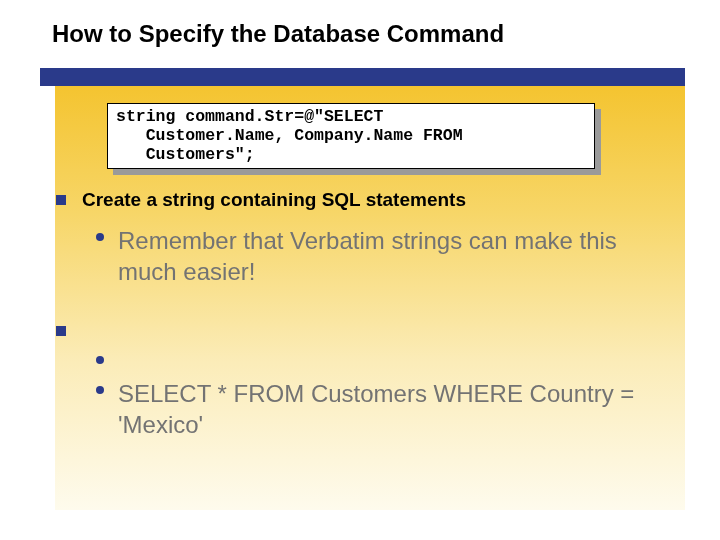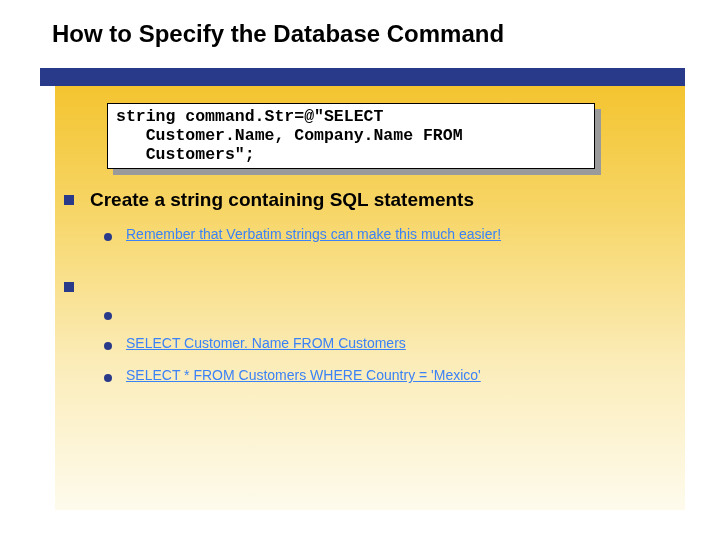--- a/index.html
+++ b/index.html
@@ -63,21 +63,21 @@
       font-family: "Courier New", monospace;
       font-size: 16.5px;
       font-weight: bold;
       color: #000;
       line-height: 1.15;
       white-space: pre-wrap;
     }
     .content {
       position: absolute;
       top: 188px;
-      left: 64px;
+      left: 56px;
       right: 45px;
     }
     .bullet-l1 {
       display: flex;
       align-items: flex-start;
       margin-bottom: 12px;
     }
     .sq-bullet {
       width: 10px;
       height: 10px;
@@ -102,24 +102,23 @@
     .dot-bullet {
       width: 8px;
       height: 8px;
       background: #2a3a8a;
       border-radius: 50%;
       flex-shrink: 0;
       margin-top: 8px;
       margin-right: 14px;
     }
     .l2-text {
-      font-size: 14px;
-      color: #3b82f6;
+      font-size: 24px;
+      color: #737373;
       line-height: 1.3;
-      text-decoration: underline;
     }
     .spacer {
       height: 18px;
     }
   </style>
 </head>
 <body>
 
 <div class="slide">
   <div class="title">How to Specify the Database Command</div>
@@ -148,24 +147,20 @@
     <div class="spacer"></div>
 
     <div class="bullet-l1">
       <div class="sq-bullet"></div>
     </div>
 
     <div class="bullet-l2">
       <div class="dot-bullet"></div>
     </div>
 
-    <div class="bullet-l2">
-      <div class="dot-bullet"></div>
-      <div class="l2-text">SELECT Customer. Name FROM Customers</div>
-    </div>
 
     <div class="bullet-l2">
       <div class="dot-bullet"></div>
       <div class="l2-text">SELECT * FROM Customers WHERE Country = 'Mexico'</div>
     </div>
 
   </div>
 </div>
 
 </body></html>

